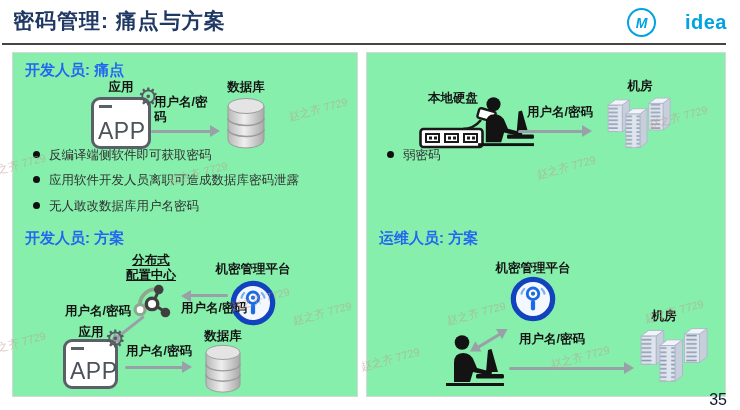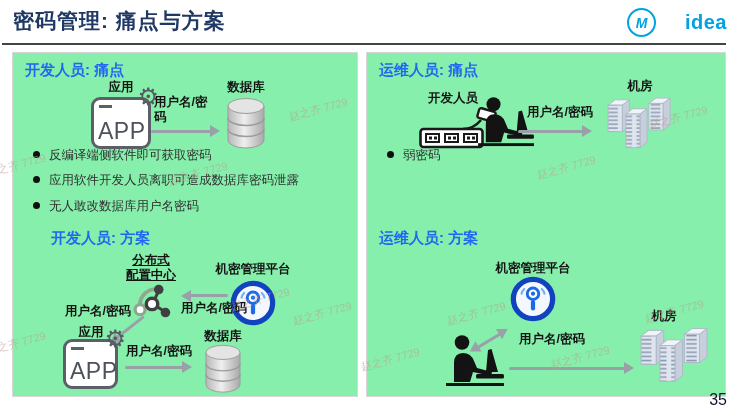--- a/index.html
+++ b/index.html
@@ -93,21 +93,21 @@
       <div class="bullet">
           <span class="dot"></span>
           <span>应用软件开发人员离职可造成数据库密码泄露</span>
         </div>
       <div class="bullet">
           <span class="dot"></span>
           <span>无人敢改数据库用户名密码</span>
         </div>
     </div>
 
-    <div class="heading" style="left:12px;top:176px;margin-left:26px;">开发人员: 方案</div>
+    <div class="heading" style="left:12px;top:176px;">开发人员: 方案</div>
 
     <div class="lbl" style="left:102px;top:200px;width:72px;text-decoration:underline;">
       <span>分布式</span><br>
       <span>配置中心</span>
     </div>
     <div class="lbl" style="left:190px;top:209px;width:100px;">机密管理平台</div>
 
     <svg class="abs" style="left:118px;top:227px;" width="44" height="44" viewBox="0 0 46 46">
       <line x1="23" y1="24" x2="29" y2="11" stroke="#3F3F3F" stroke-width="3.2"></line>
       <line x1="23" y1="25" x2="35" y2="33" stroke="#3F3F3F" stroke-width="3.2"></line>
@@ -152,23 +152,22 @@
     <div class="lbl" style="left:183px;top:276px;width:54px;">数据库</div>
     <svg class="abs" style="left:187px;top:289px;" width="46" height="53" viewBox="0 0 48 56">
       <path d="M6 11 L6 45 A18 8 0 0 0 42 45 L42 11" fill="url(#silver)" stroke="#9B9B9B"></path>
       <ellipse cx="24" cy="11" rx="18" ry="7.5" fill="#E4E4E4" stroke="#9B9B9B"></ellipse>
       <path d="M6 23 A18 7.5 0 0 0 42 23" fill="none" stroke="#9B9B9B" stroke-width="1.5"></path>
       <path d="M6 34 A18 7.5 0 0 0 42 34" fill="none" stroke="#9B9B9B" stroke-width="1.5"></path>
     </svg>
   </div>
 
   <div class="panel" style="left:366px;width:360px;">
-    <div class="heading" style="left:12px;top:8px;">运维人员: 痛点</div>
-
-    <div class="lbl" style="left:52px;top:38px;width:68px;">开发人员</div>
+
+    <div class="lbl" style="left:52px;top:38px;width:68px;">本地硬盘</div>
     <svg class="abs" style="left:52px;top:54px;" width="80" height="44" viewBox="0 0 80 44">
       <path d="M62 13 C57 19 51 22 44 22" stroke="#1A1A1A" stroke-width="2.6" fill="none"></path>
       <rect x="59" y="3" width="17" height="10" rx="2" fill="#fff" stroke="#1A1A1A" stroke-width="2.4" transform="rotate(16 68 8)"></rect>
       <rect x="1.5" y="22" width="62" height="18" rx="3" fill="#fff" stroke="#1A1A1A" stroke-width="2.6"></rect>
       <g fill="#fff" stroke="#1A1A1A" stroke-width="2">
         <rect x="7" y="27" width="13" height="8"></rect>
           <rect x="26" y="27" width="13" height="8"></rect>
           <rect x="45" y="27" width="13" height="8"></rect>
       </g>
       <g fill="#1A1A1A">

